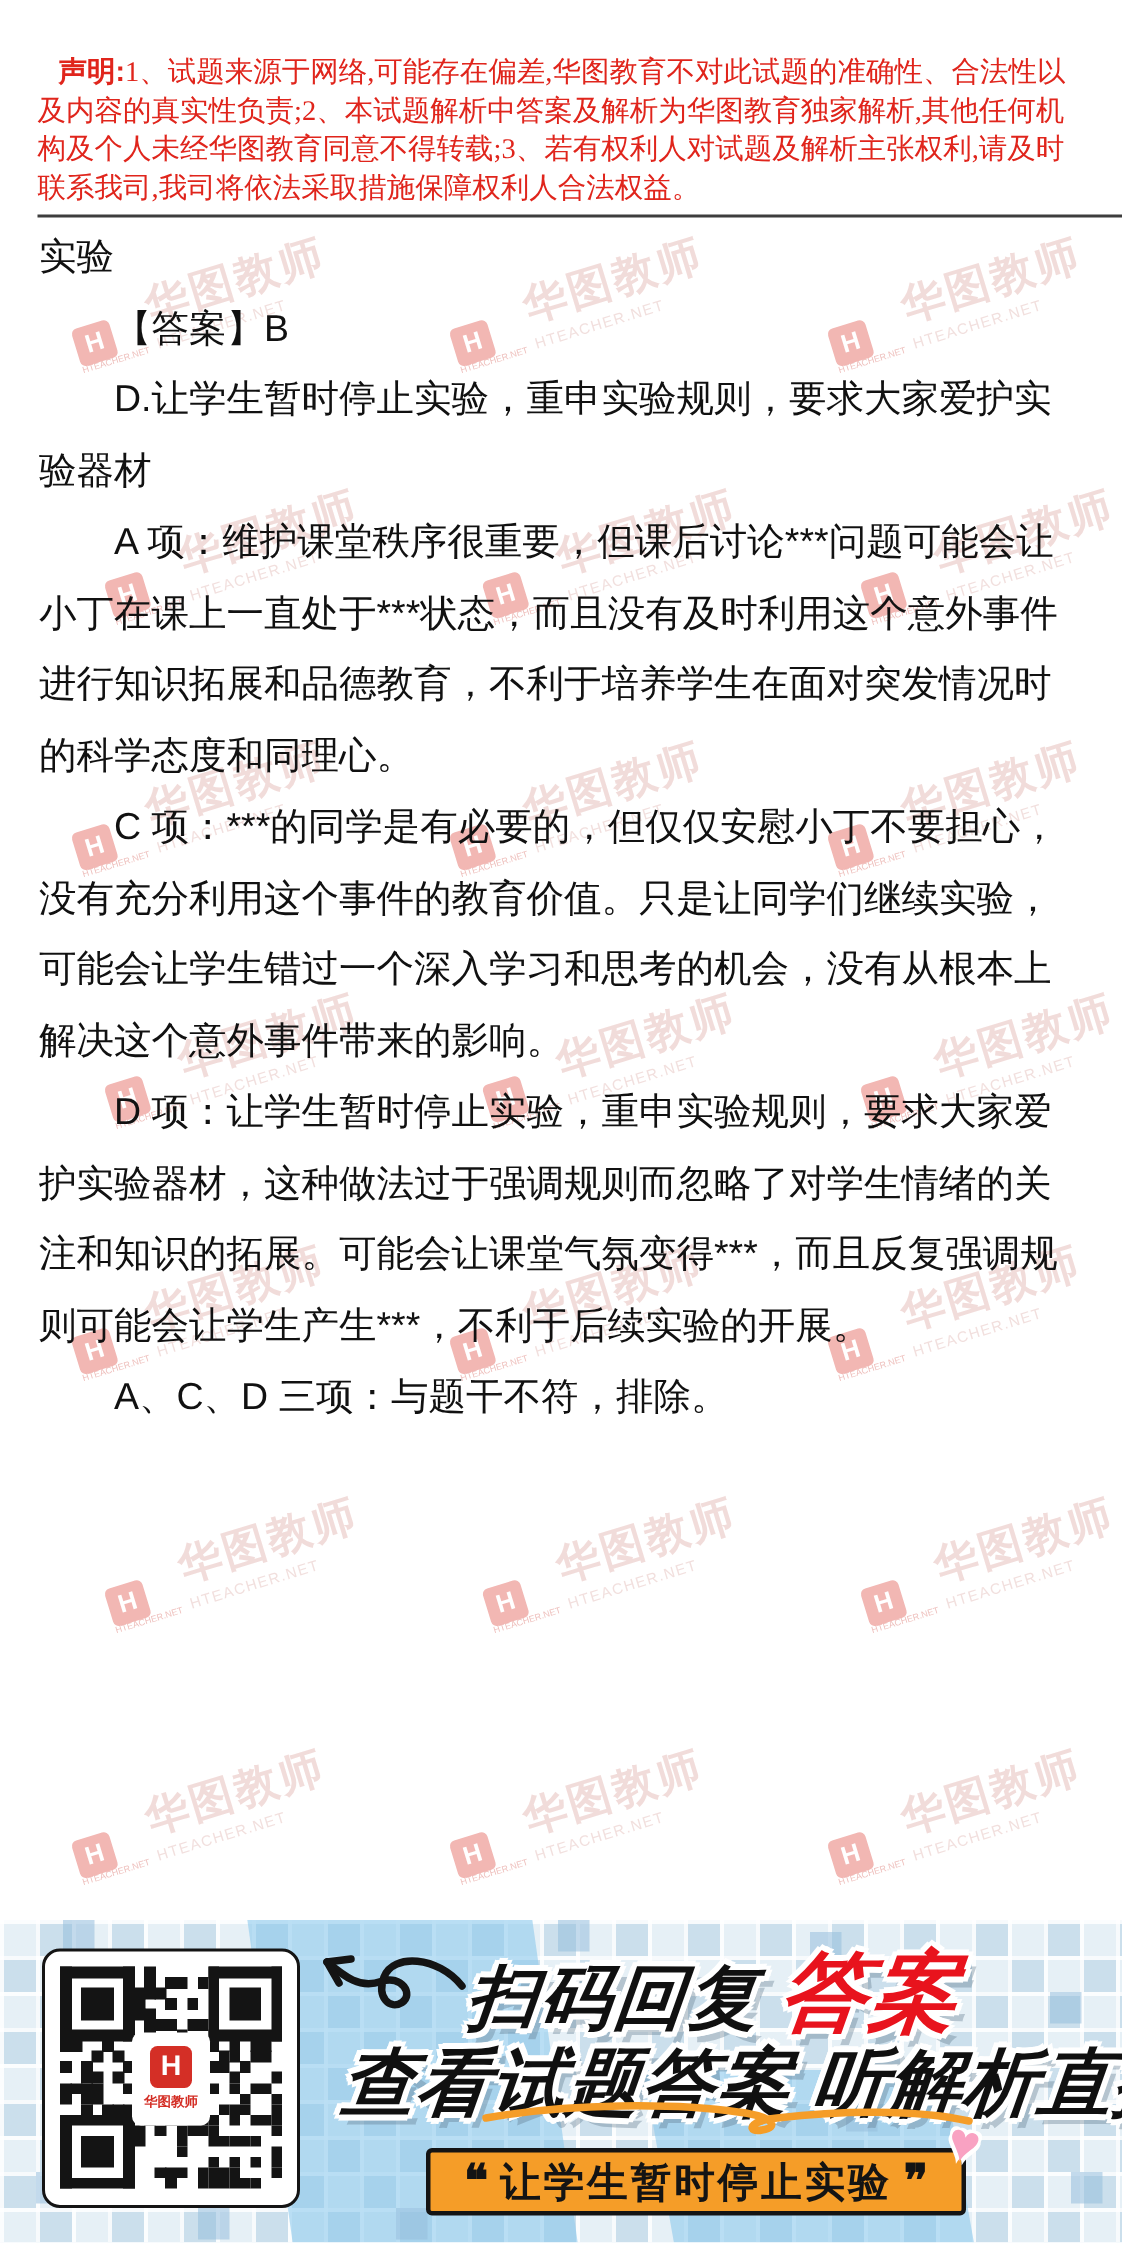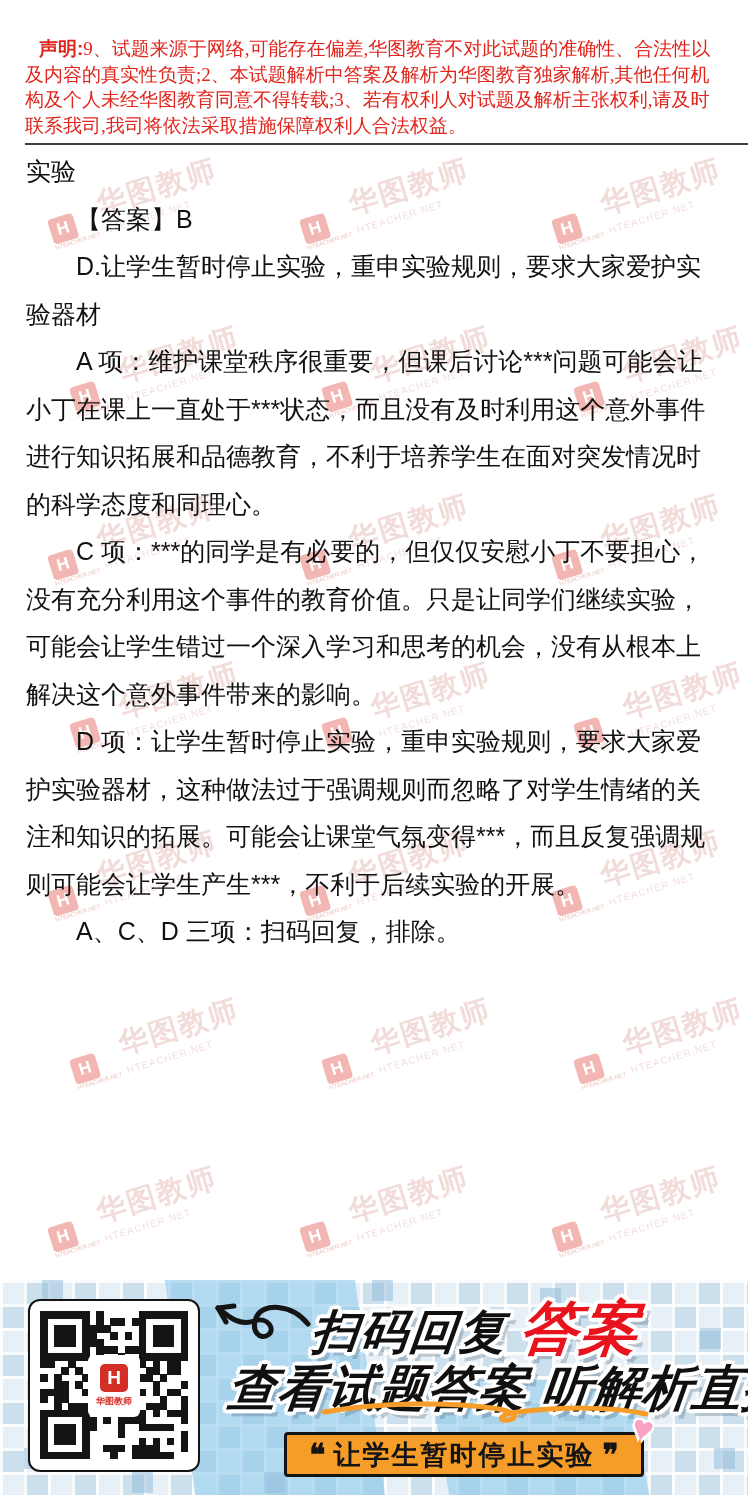--- a/index.html
+++ b/index.html
@@ -313,32 +313,32 @@
           <div class="wm-logo">H</div>
           <div class="wm-sub">HTEACHER.NET</div>
         </div>
         <div class="wm-text">
           <div class="wm-brand">华图教师</div>
           <div class="wm-site">HTEACHER.NET</div>
         </div>
       </div>
     </div>
 
-  <p class="disclaimer"><b>声明:</b><span>9、试题来源于网络,可能存在偏差,华图教育不对此试题的准确性、合法性以及内容的真实性负责;2、本试题解析中答案及解析为华图教育独家解析,其他任何机构及个人未经华图教育同意不得转载;3、若有权利人对试题及解析主张权利,请及时联系我司,我司将依法采取措施保障权利人合法权益。</span></p>
+  <p class="disclaimer"><b>声明:</b><span>1、试题来源于网络,可能存在偏差,华图教育不对此试题的准确性、合法性以及内容的真实性负责;2、本试题解析中答案及解析为华图教育独家解析,其他任何机构及个人未经华图教育同意不得转载;3、若有权利人对试题及解析主张权利,请及时联系我司,我司将依法采取措施保障权利人合法权益。</span></p>
 
   <div class="divider"></div>
 
   <div class="body-text" id="bodyText">
       <p class="">实验</p>
       <p class="indent">【答案】B</p>
       <p class="indent">D.让学生暂时停止实验，重申实验规则，要求大家爱护实验器材</p>
       <p class="indent">A 项：维护课堂秩序很重要，但课后讨论***问题可能会让小丁在课上一直处于***状态，而且没有及时利用这个意外事件进行知识拓展和品德教育，不利于培养学生在面对突发情况时的科学态度和同理心。</p>
       <p class="indent">C 项：***的同学是有必要的，但仅仅安慰小丁不要担心，没有充分利用这个事件的教育价值。只是让同学们继续实验，可能会让学生错过一个深入学习和思考的机会，没有从根本上解决这个意外事件带来的影响。</p>
       <p class="indent">D 项：让学生暂时停止实验，重申实验规则，要求大家爱护实验器材，这种做法过于强调规则而忽略了对学生情绪的关注和知识的拓展。可能会让课堂气氛变得***，而且反复强调规则可能会让学生产生***，不利于后续实验的开展。</p>
-      <p class="indent">A、C、D 三项：扫码回复，排除。</p>
+      <p class="indent">A、C、D 三项：与题干不符，排除。</p>
     </div>
 
   <div class="banner">
     <div class="band band1"></div>
     <div class="band band2"></div>
     <div id="accents">
         <div class="accent-sq" style="left: 42px; top: 0px;"></div>
         <div class="accent-sq" style="left: 132px; top: 192px;"></div>
         <div class="accent-sq" style="left: 372px; top: 0px;"></div>
         <div class="accent-sq" style="left: 540px; top: 8px;"></div>

